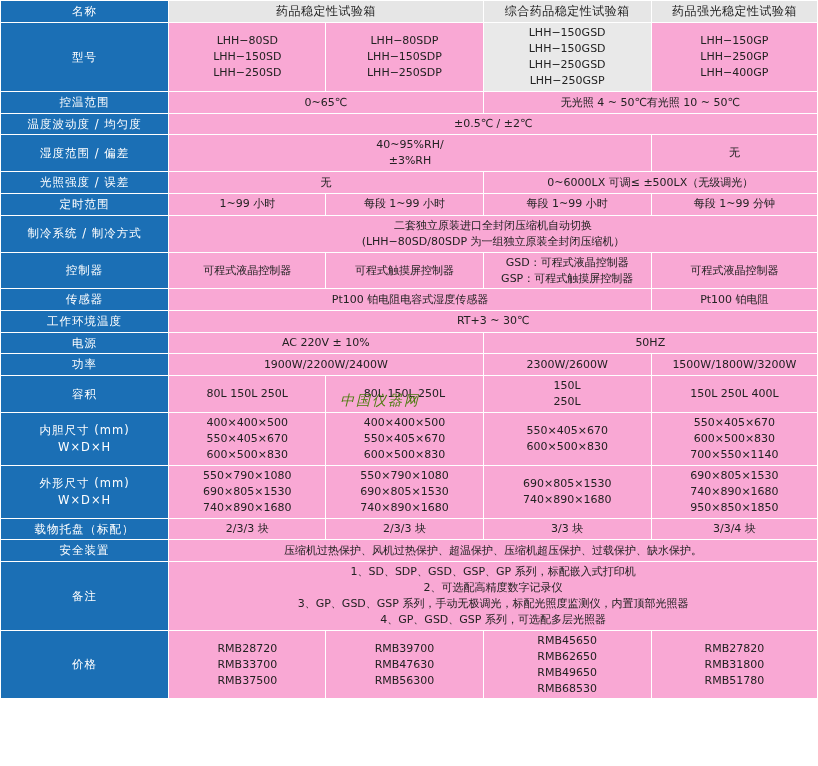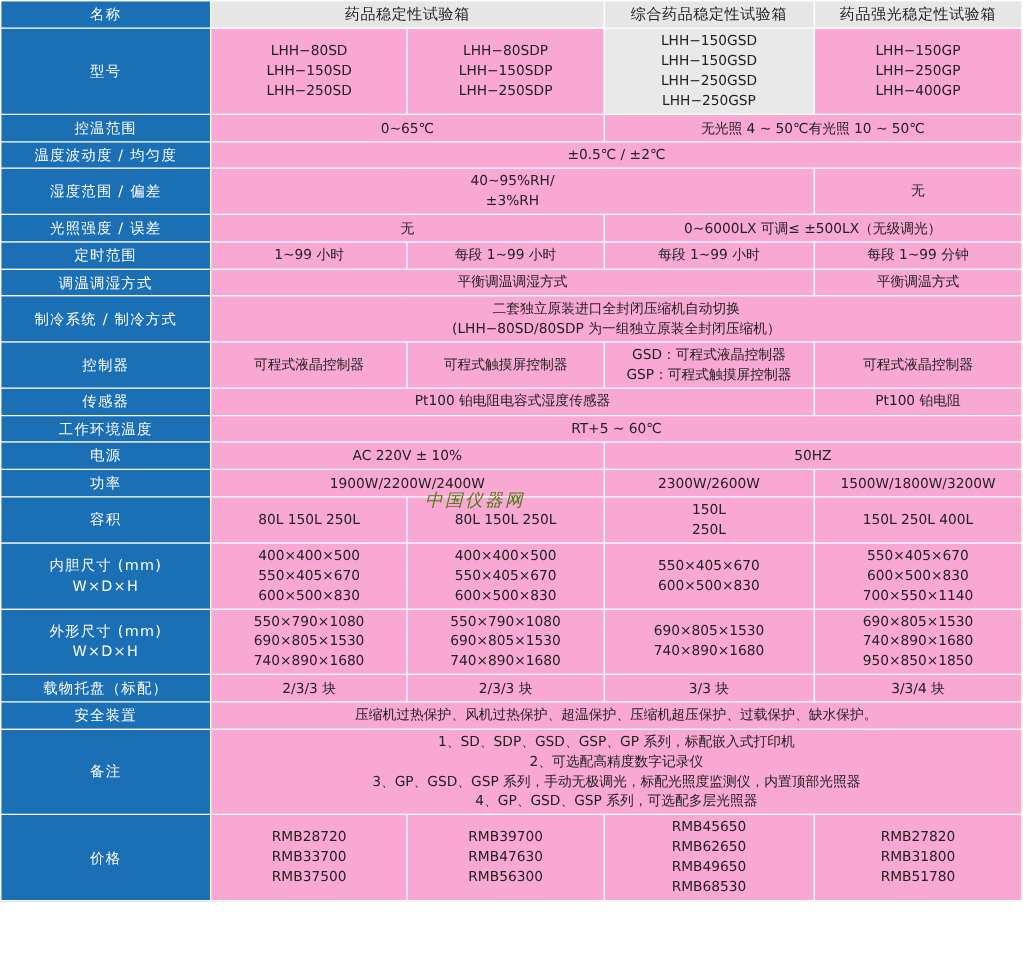--- a/index.html
+++ b/index.html
@@ -113,25 +113,20 @@
     </tr>
 
     <tr>
       <td class="label">定时范围</td>
       <td class="lt">1~99 小时</td>
       <td class="lt">每段 1~99 小时</td>
       <td class="lt">每段 1~99 小时</td>
       <td class="lt">每段 1~99 分钟</td>
     </tr>
 
-    <tr>
-      <td class="label">调温调湿方式</td>
-      <td class="lt" colspan="3">平衡调温调湿方式</td>
-      <td class="lt">平衡调温方式</td>
-    </tr>
 
     <tr>
       <td class="label multi">制冷系统 / 制冷方式</td>
       <td class="multi lt" colspan="4">二套独立原装进口全封闭压缩机自动切换
 (LHH−80SD/80SDP 为一组独立原装全封闭压缩机）</td>
     </tr>
 
     <tr>
       <td class="label">控制器</td>
       <td class="lt">可程式液晶控制器</td>
@@ -142,21 +137,21 @@
     </tr>
 
     <tr>
       <td class="label">传感器</td>
       <td class="lt" colspan="3">Pt100 铂电阻电容式湿度传感器</td>
       <td class="lt">Pt100 铂电阻</td>
     </tr>
 
     <tr>
       <td class="label">工作环境温度</td>
-      <td class="lt" colspan="4">RT+5 ~ 60℃</td>
+      <td class="lt" colspan="4">RT+3 ~ 30℃</td>
     </tr>
 
     <tr>
       <td class="label">电源</td>
       <td class="lt" colspan="2">AC 220V ± 10%</td>
       <td class="lt" colspan="2">50HZ</td>
     </tr>
 
     <tr>
       <td class="label">功率</td>

